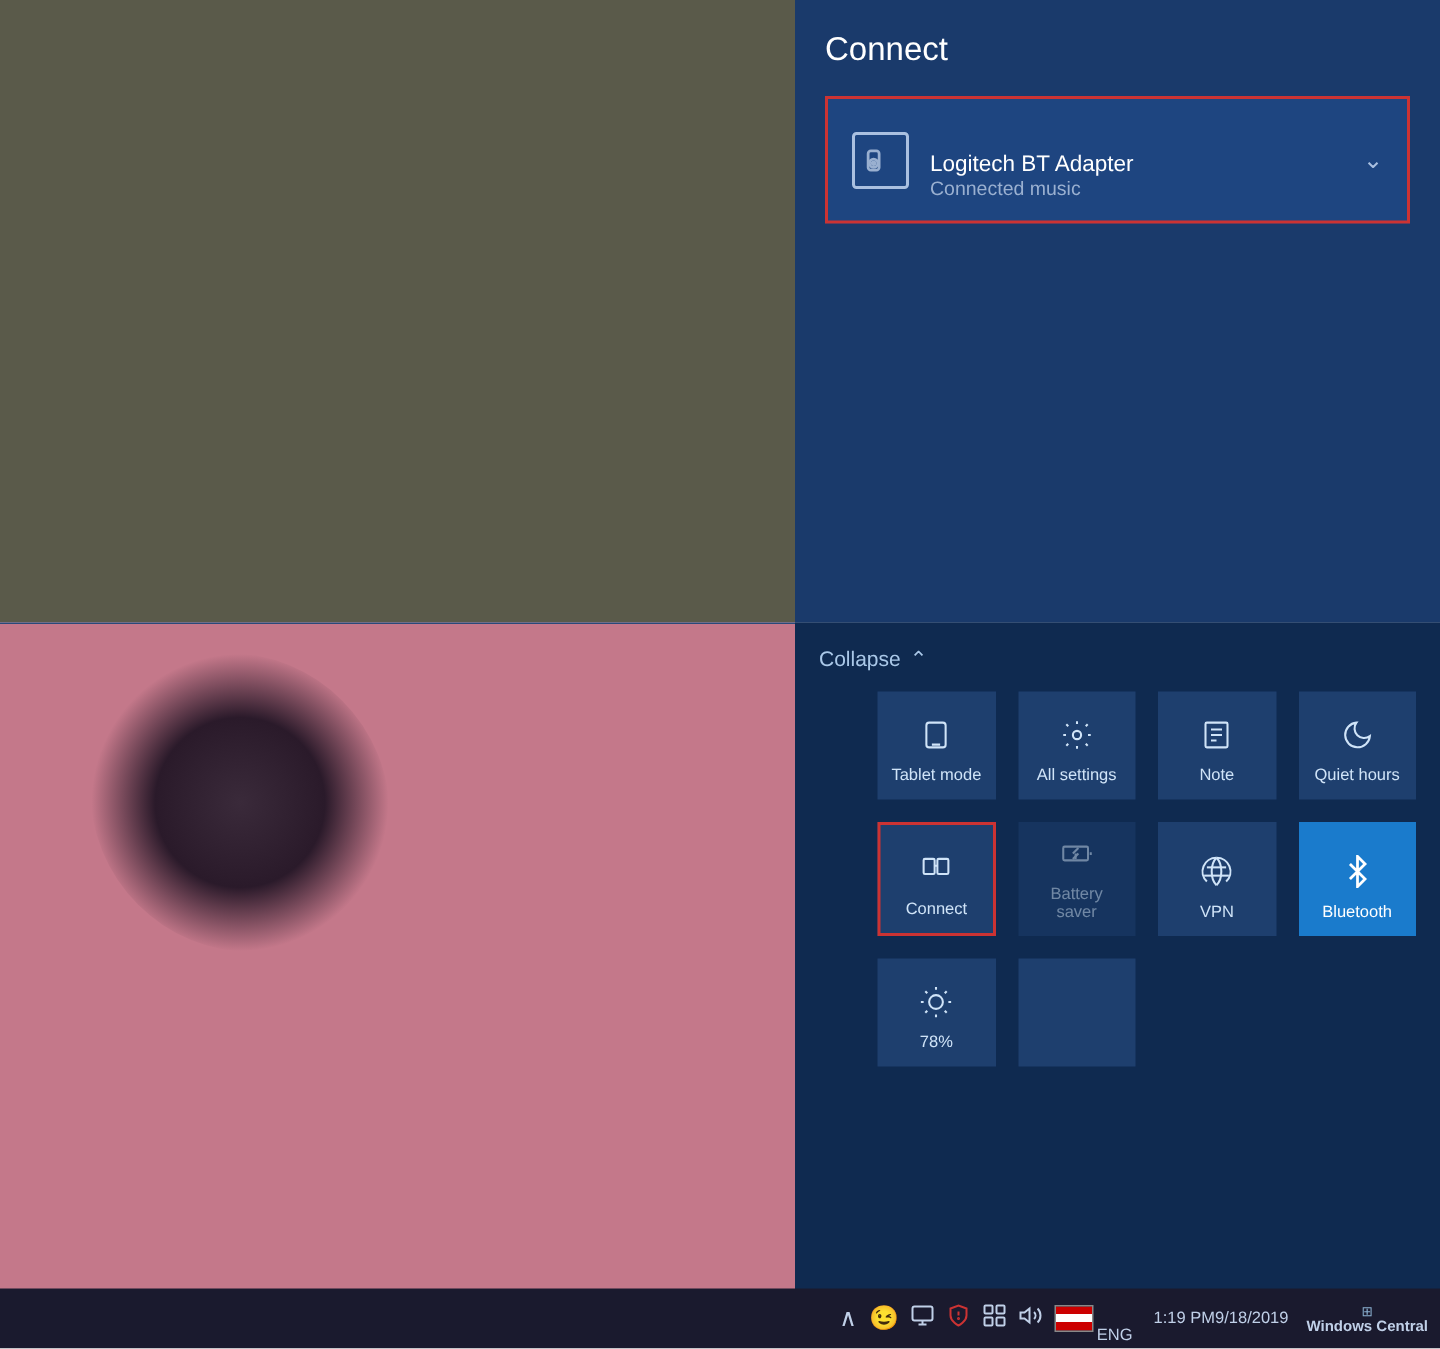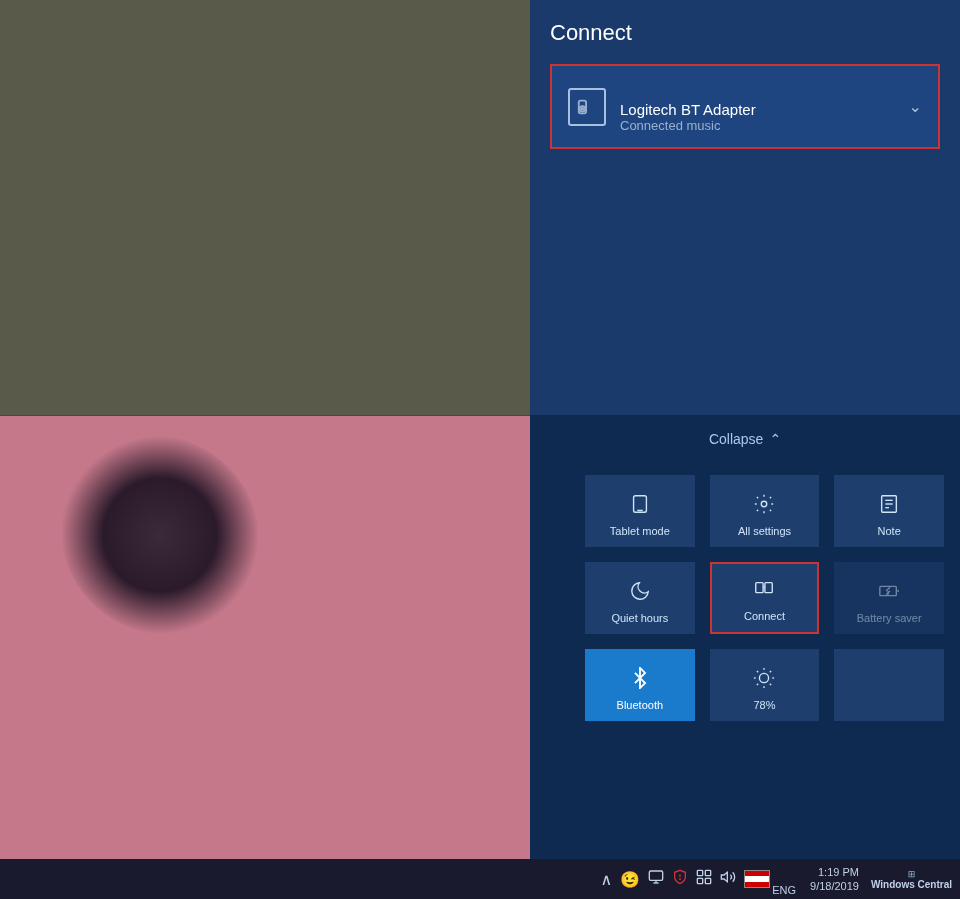--- a/index.html
+++ b/index.html
@@ -77,37 +77,37 @@
     
     .action-center {
       position: absolute;
       top: 415px; left: 530px;
       width: 430px; height: 445px;
       background: #0f2a50;
       padding: 16px;
     }
     .collapse-bar {
       display: flex;
-      justify-content: center;
-      align-items: center;
-      margin-bottom: 28px;
+      justify-content: flex-start;
+      align-items: center;
+      margin-bottom: 14px;
     }
     .collapse-btn {
       color: #aac8e8;
       font-size: 14px;
       display: flex;
       align-items: center;
       gap: 6px;
       cursor: pointer;
     }
 
     
     .tiles-grid {
       display: grid;
-      grid-template-columns: repeat(3, 1fr);
+      grid-template-columns: repeat(4, 1fr);
       gap: 15px;
       padding-left: 39px;
     }
     .tile {
       background: #1e3f6e;
       color: #d0e4f8;
       padding: 10px 8px;
       display: flex;
       flex-direction: column;
       align-items: center;
@@ -160,21 +160,21 @@
       align-items: center;
       gap: 8px;
     }
     .taskbar-icon {
       color: #c0d0e8;
       font-size: 16px;
       cursor: pointer;
     }
     .taskbar-clock {
       display: flex;
-      flex-direction: column;
+      flex-direction: row;
       align-items: flex-end;
       color: #c0d0e8;
       font-size: 11px;
       line-height: 1.3;
       margin-left: 6px;
     }
     .taskbar-brand {
       display: flex;
       flex-direction: column;
       align-items: center;
@@ -303,20 +303,33 @@
           <rect x="2" y="7" width="18" height="10" rx="1"></rect>
           <line x1="22" y1="11" x2="22" y2="13"></line>
           <line x1="9" y1="12" x2="13" y2="8"></line>
           <line x1="11" y1="12" x2="11" y2="16"></line>
           <line x1="13" y1="12" x2="9" y2="16"></line>
         </svg>
       </div>
       <div class="tile-label">Battery saver</div>
     </div>
 
+    <div class="tile">
+      <div class="tile-icon">
+        <svg width="22" height="22" viewBox="0 0 24 24" fill="none" stroke="#d0e4f8" stroke-width="1.5">
+          <path d="M12 2a10 10 0 00-7 17.3"></path>
+          <path d="M12 2a10 10 0 017 17.3"></path>
+          <line x1="5" y1="9" x2="19" y2="9"></line>
+          <line x1="3" y1="15" x2="21" y2="15"></line>
+          <path d="M12 2c-2.5 2.5-3.5 6-3.5 10s1 7.5 3.5 10"></path>
+          <path d="M12 2c2.5 2.5 3.5 6 3.5 10s-1 7.5-3.5 10"></path>
+        </svg>
+      </div>
+      <div class="tile-label">VPN</div>
+    </div>
 
     <div class="tile active">
       <div class="tile-icon">
         <svg width="22" height="22" viewBox="0 0 24 24" fill="none" stroke="#ffffff" stroke-width="2">
           <polyline points="6.5 6.5 17.5 17.5 12 23 12 1 17.5 6.5 6.5 17.5"></polyline>
         </svg>
       </div>
       <div class="tile-label">Bluetooth</div>
     </div>
 

